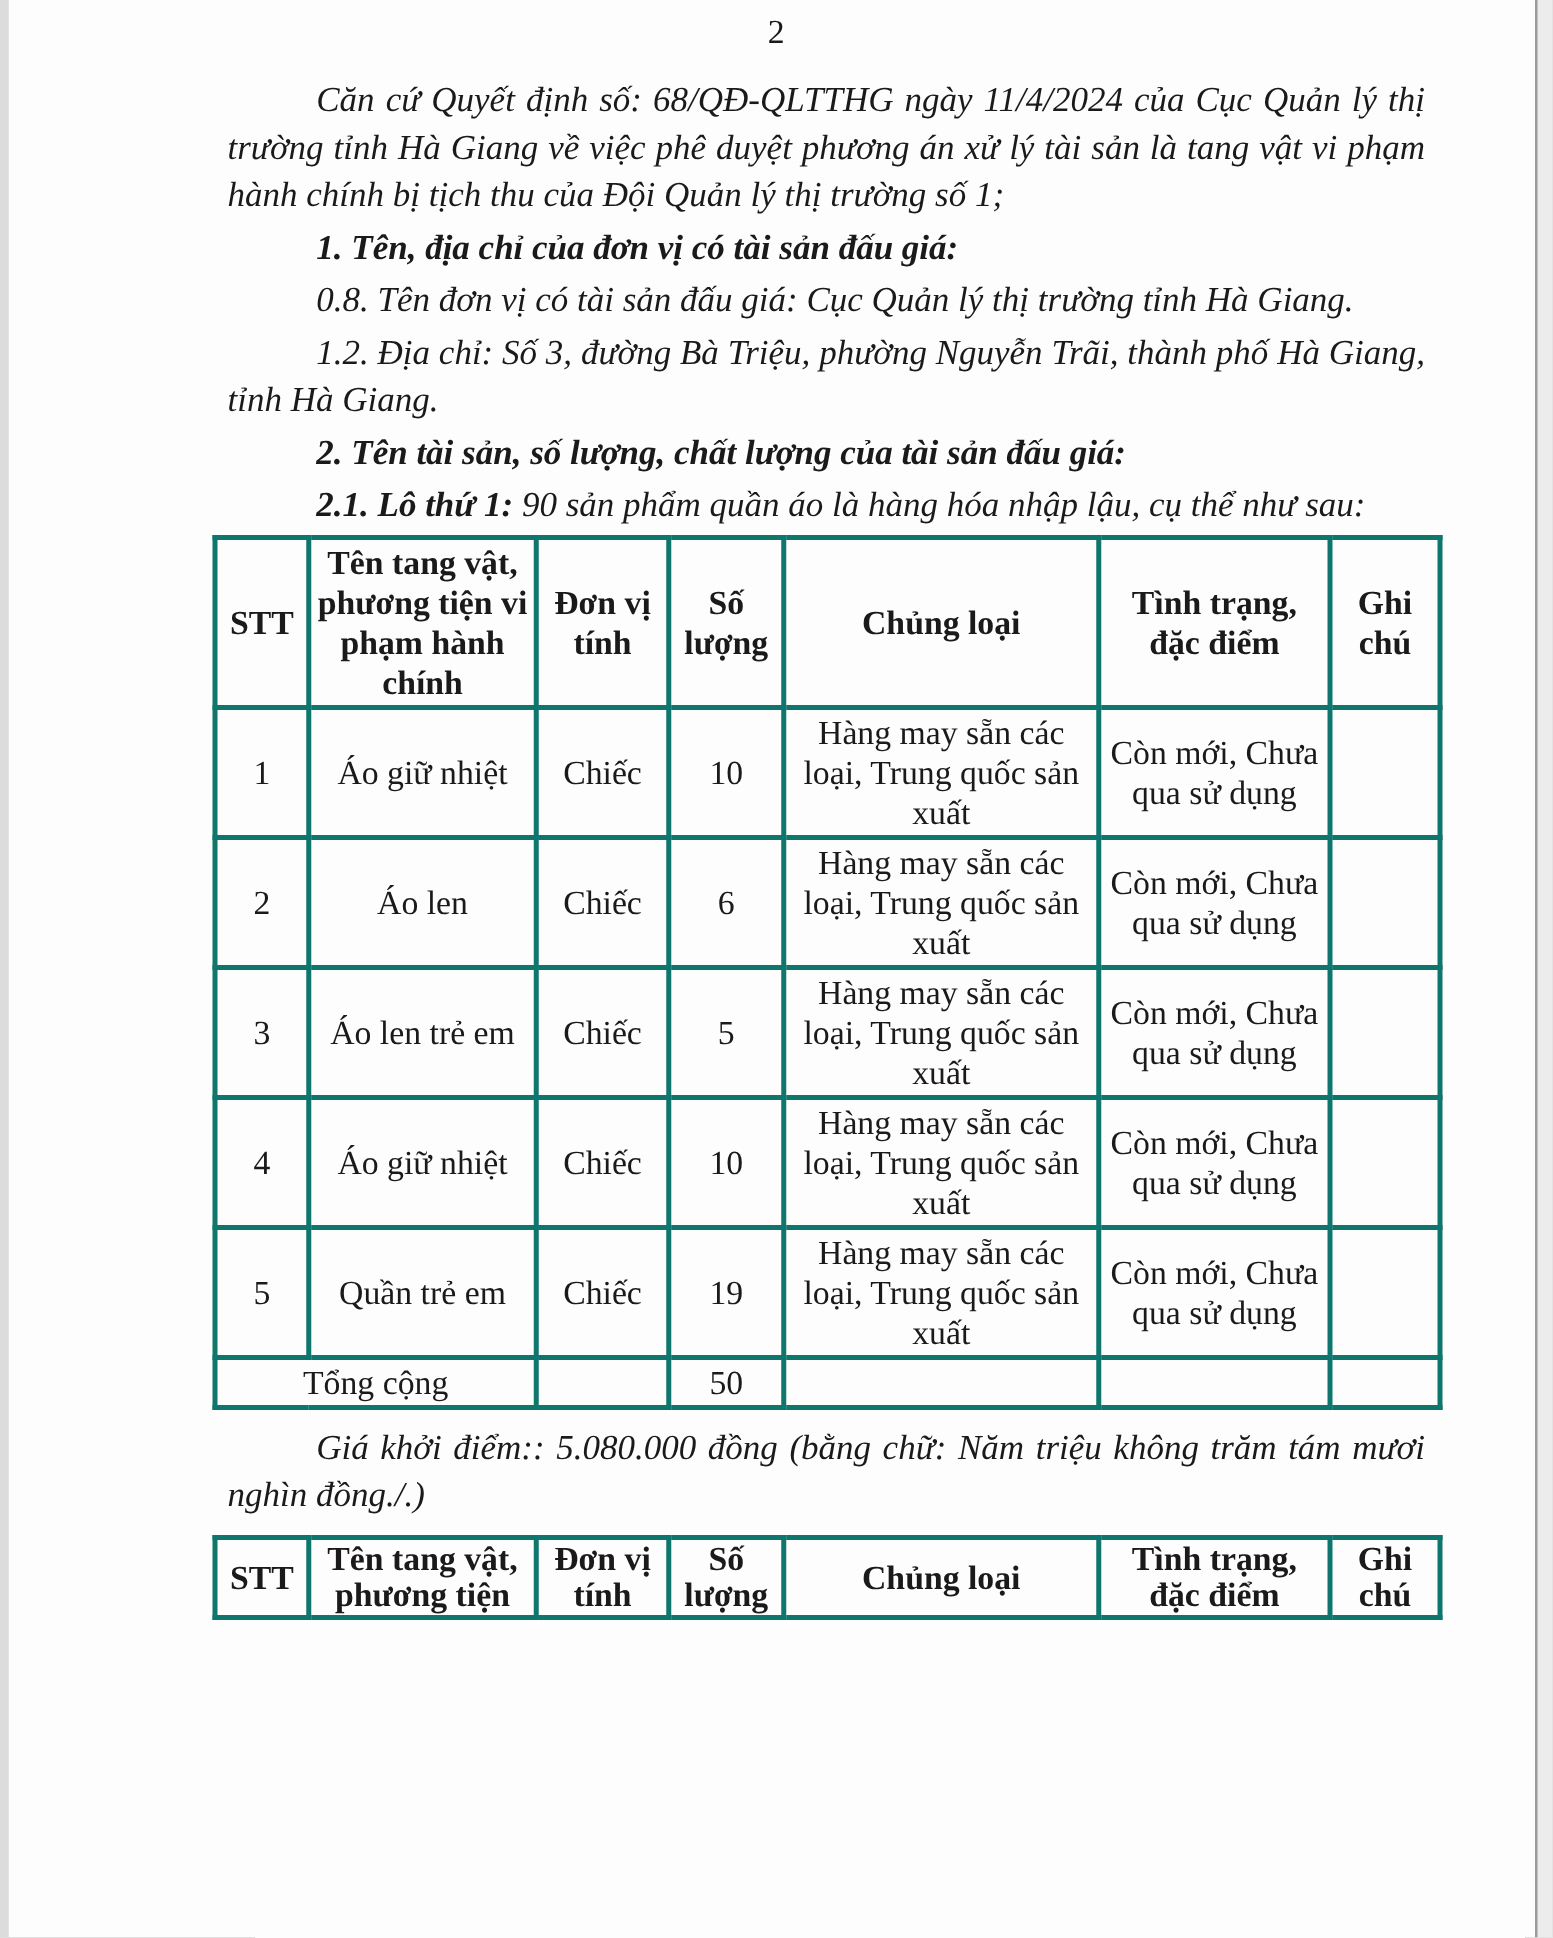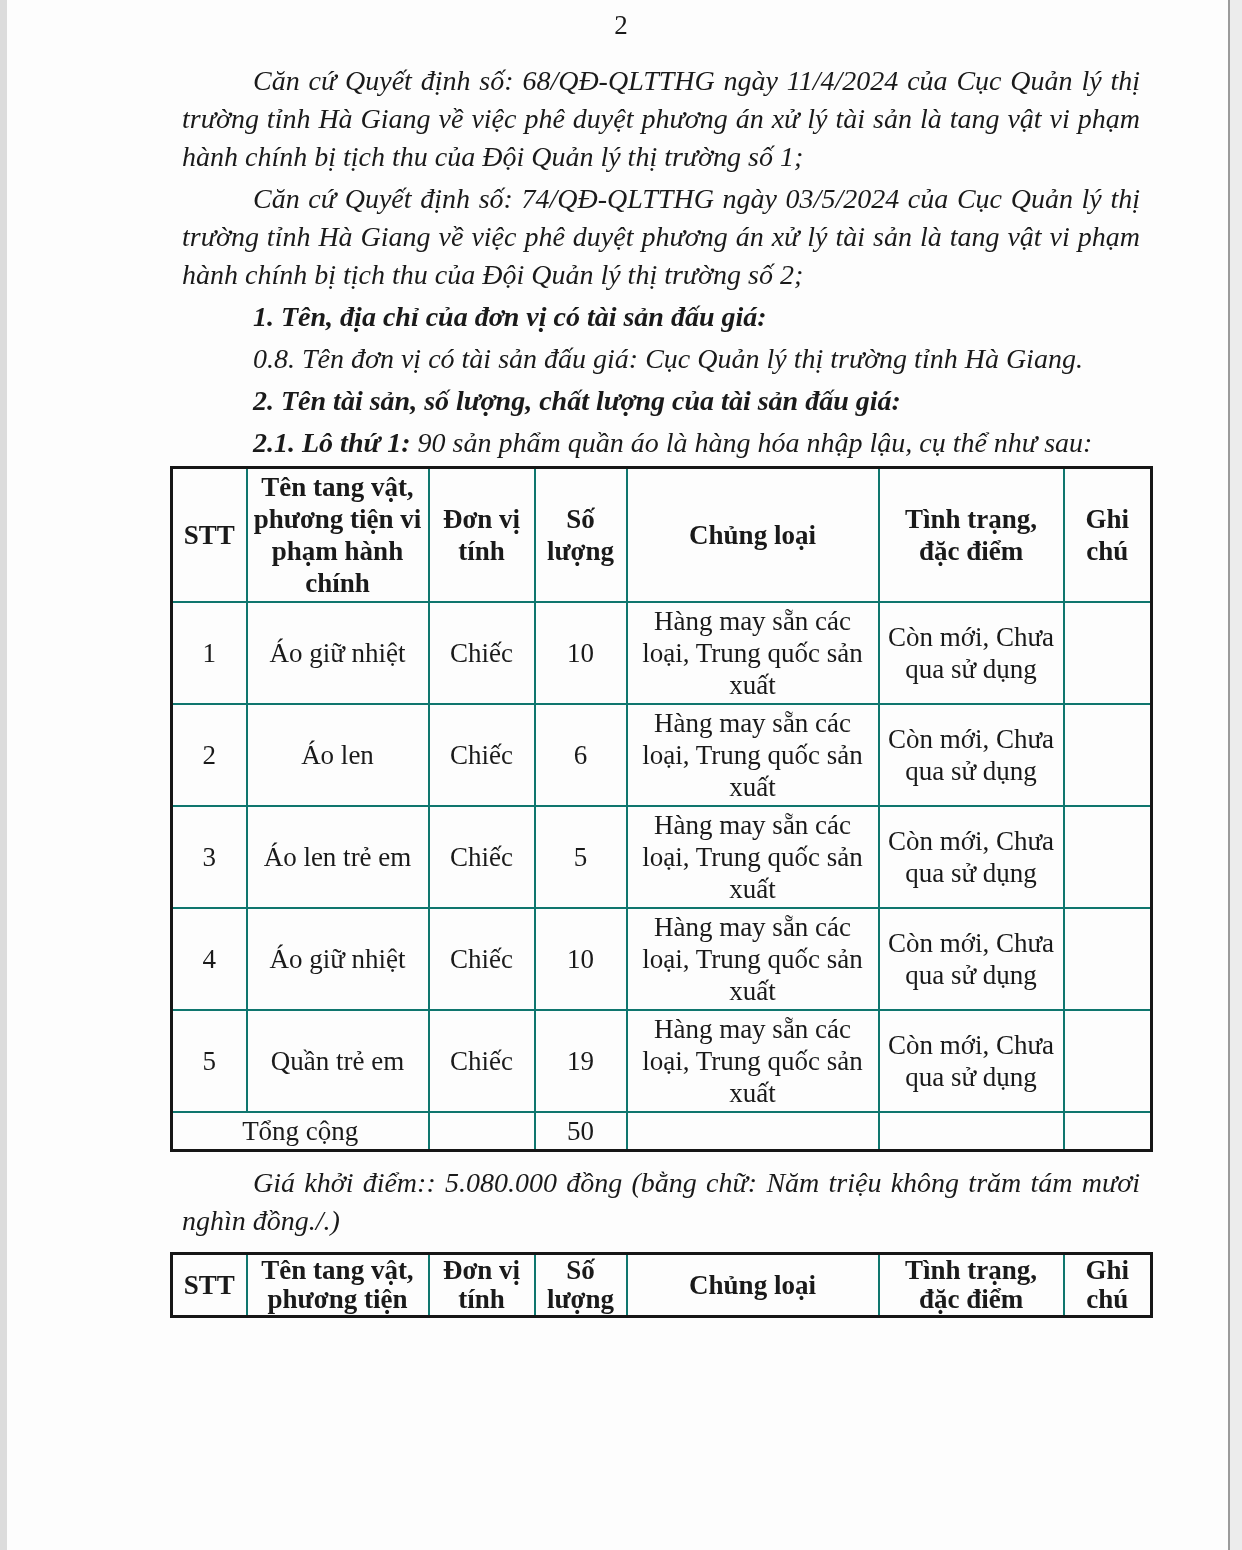--- a/index.html
+++ b/index.html
@@ -39,21 +39,21 @@
   b { font-weight:bold; }
 
   table {
     border-collapse:collapse;
     table-layout:fixed;
     width:980px;
     margin:4px 0 0 -12px;
     border:3px solid #161616;
   }
   th, td {
-    border:2px solid #0f766e;
+    border:4px solid #0f766e;
     text-align:center;
     vertical-align:middle;
     font-size:27px;
     line-height:32px;
     padding:2px 4px;
     overflow:hidden;
   }
   th { font-weight:bold; }
   .t1 td { height:94px; }
   .t1 .total-row td { height:32px; }
@@ -65,24 +65,24 @@
 
 <div class="page">
   <div class="edge-left"></div>
   <div class="edge-right"></div>
 
   <div class="pagenum">2</div>
 
   <div class="content">
 
     <p class="body ind mt12">Căn cứ Quyết định số: 68/QĐ-QLTTHG ngày 11/4/2024 của Cục Quản lý thị trường tỉnh Hà Giang về việc phê duyệt phương án xử lý tài sản là tang vật vi phạm hành chính bị tịch thu của Đội Quản lý thị trường số 1;</p>
-    <p class="body ind">Căn cứ Quyết định số: 74/QĐ-QLTTHG ngày 03/5/2024 của Cục Quản lý thị trường tỉnh Hà Giang về việc phê duyệt phương án xử lý tài sản là tang vật vi phạm hành chính bị tịch thu của Đội Quản lý thị trường số 2;</p>
 
     <p class="body ind heading">1. Tên, địa chỉ của đơn vị có tài sản đấu giá:</p>
     <p class="body ind">0.8. Tên đơn vị có tài sản đấu giá: Cục Quản lý thị trường tỉnh Hà Giang.</p>
+    <p class="body ind">1.2. Địa chỉ: Số 3, đường Bà Triệu, phường Nguyễn Trãi, thành phố Hà Giang, tỉnh Hà Giang.</p>
 
     <p class="body ind heading">2. Tên tài sản, số lượng, chất lượng của tài sản đấu giá:</p>
     <p class="body ind"><b>2.1. Lô thứ 1:</b><span> 90 sản phẩm quần áo là hàng hóa nhập lậu, cụ thể như sau:</span></p>
 
     <table class="t1">
       <colgroup>
         <col style="width:75px">
           <col style="width:182px">
           <col style="width:106px">
           <col style="width:92px">

